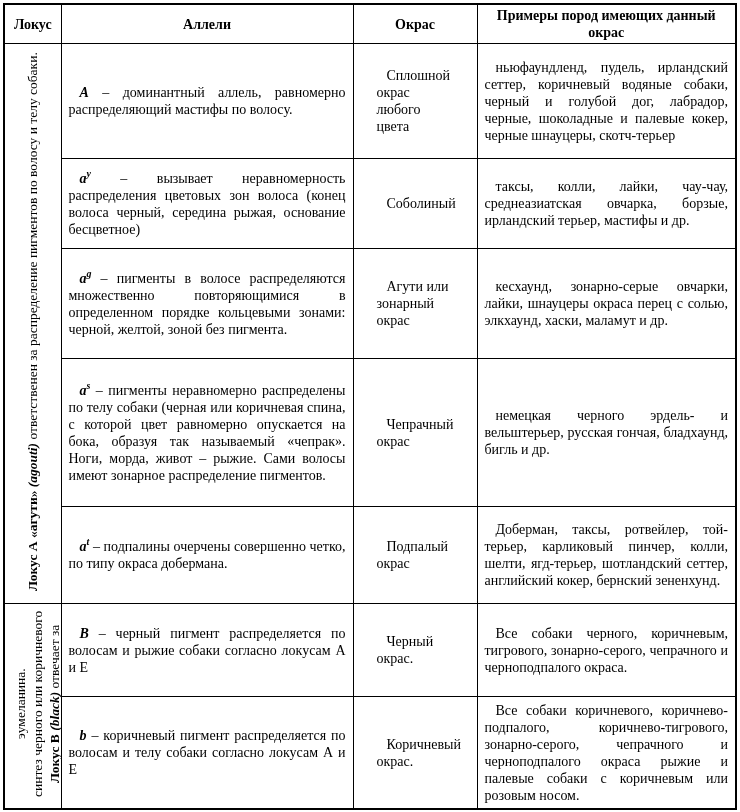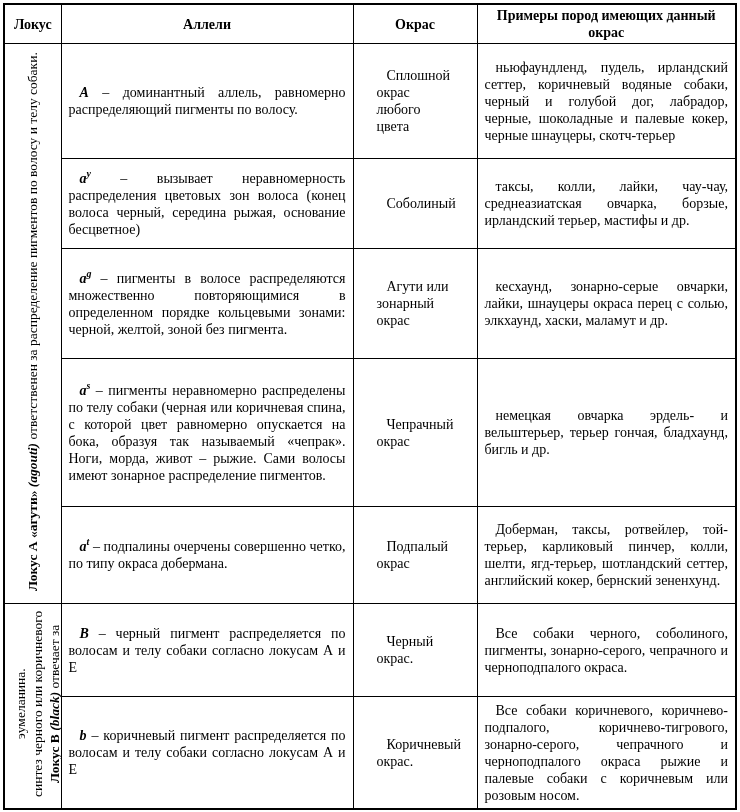--- a/index.html
+++ b/index.html
@@ -103,21 +103,21 @@
         <th>Окрас</th>
         <th>Примеры пород имеющих данный окрас</th>
       </tr>
     </thead>
     <tbody>
       <tr class="r1">
         <td class="vcell" rowspan="5">
           <div class="vtext vtext-a"><b>Локус А «агути»</b> <i>(agouti)</i> <span>ответственен за распределение пигментов по волосу и телу собаки.</span></div>
         </td>
         <td>
-          <p class="para"><b class="al">A</b><sup class="alsup"></sup><span> – доминантный аллель, равномерно распределяющий пигменты по волосу.</span></p>
+          <p class="para"><b class="al">A</b><sup class="alsup"></sup><span> – доминантный аллель, равномерно распределяющий мастифы по волосу.</span></p>
         </td>
         <td>
             <p class="color-para">Сплошной окрас любого цвета</p>
           </td>
         <td>
             <p class="para">ньюфаундленд, пудель, ирландский сеттер, коричневый водяные собаки, черный и голубой дог, лабрадор, черные, шоколадные и палевые кокер, черные шнауцеры, скотч-терьер</p>
           </td>
       </tr>
       <tr class="r2">
         <td>
@@ -142,46 +142,46 @@
           </td>
       </tr>
       <tr class="r4">
         <td>
           <p class="para"><b class="al">a</b><sup class="alsup">s</sup><span> – пигменты неравномерно распределены по телу собаки (черная или коричневая спина, с которой цвет равномерно опускается на бока, образуя так называемый «чепрак». Ноги, морда, живот – рыжие. Сами волосы имеют зонарное распределение пигментов.</span></p>
         </td>
         <td>
             <p class="color-para">Чепрачный окрас</p>
           </td>
         <td>
-            <p class="para">немецкая овчарка эрдель- и вельштерьер, терьер гончая, бладхаунд, бигль и др.</p>
+            <p class="para">немецкая черного эрдель- и вельштерьер, русская гончая, бладхаунд, бигль и др.</p>
           </td>
       </tr>
       <tr class="r5">
         <td>
           <p class="para"><b class="al">a</b><sup class="alsup">t</sup><span> – подпалины очерчены совершенно четко, по типу окраса добермана.</span></p>
         </td>
         <td>
             <p class="color-para">Подпалый окрас</p>
           </td>
         <td>
             <p class="para">Доберман, таксы, ротвейлер, той-терьер, карликовый пинчер, колли, шелти, ягд-терьер, шотландский сеттер, английский кокер, бернский зененхунд.</p>
           </td>
       </tr>
       <tr class="r6">
         <td class="vcell" rowspan="2">
           <div class="vtext vtext-b"><b>Локус В</b> <i>(black)</i> <span>отвечает за синтез черного или коричневого эумеланина.</span></div>
         </td>
         <td>
-          <p class="para"><b class="al">B</b><sup class="alsup"></sup><span> – черный пигмент распределяется по волосам и телу собаки согласно локусам А и Е</span></p>
+          <p class="para"><b class="al">B</b><sup class="alsup"></sup><span> – черный пигмент распределяется по волосам и рыжие собаки согласно локусам А и Е</span></p>
         </td>
         <td>
             <p class="color-para">Черный окрас.</p>
           </td>
         <td>
-            <p class="para">Все собаки черного, соболиного, пигменты, зонарно-серого, чепрачного и черноподпалого окраса.</p>
+            <p class="para">Все собаки черного, коричневым, тигрового, зонарно-серого, чепрачного и черноподпалого окраса.</p>
           </td>
       </tr>
       <tr class="r7">
         <td>
           <p class="para"><b class="al">b</b><sup class="alsup"></sup><span> – коричневый пигмент распределяется по волосам и телу собаки согласно локусам А и Е</span></p>
         </td>
         <td>
             <p class="color-para">Коричневый окрас.</p>
           </td>
         <td>

